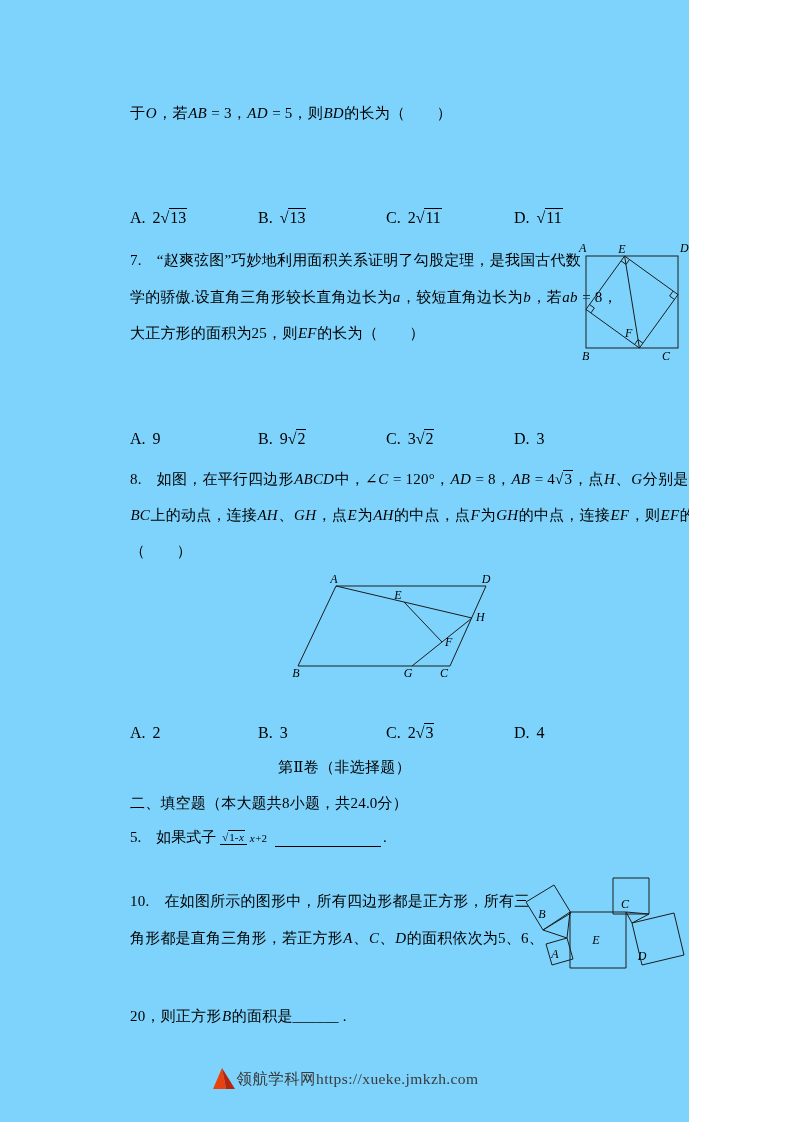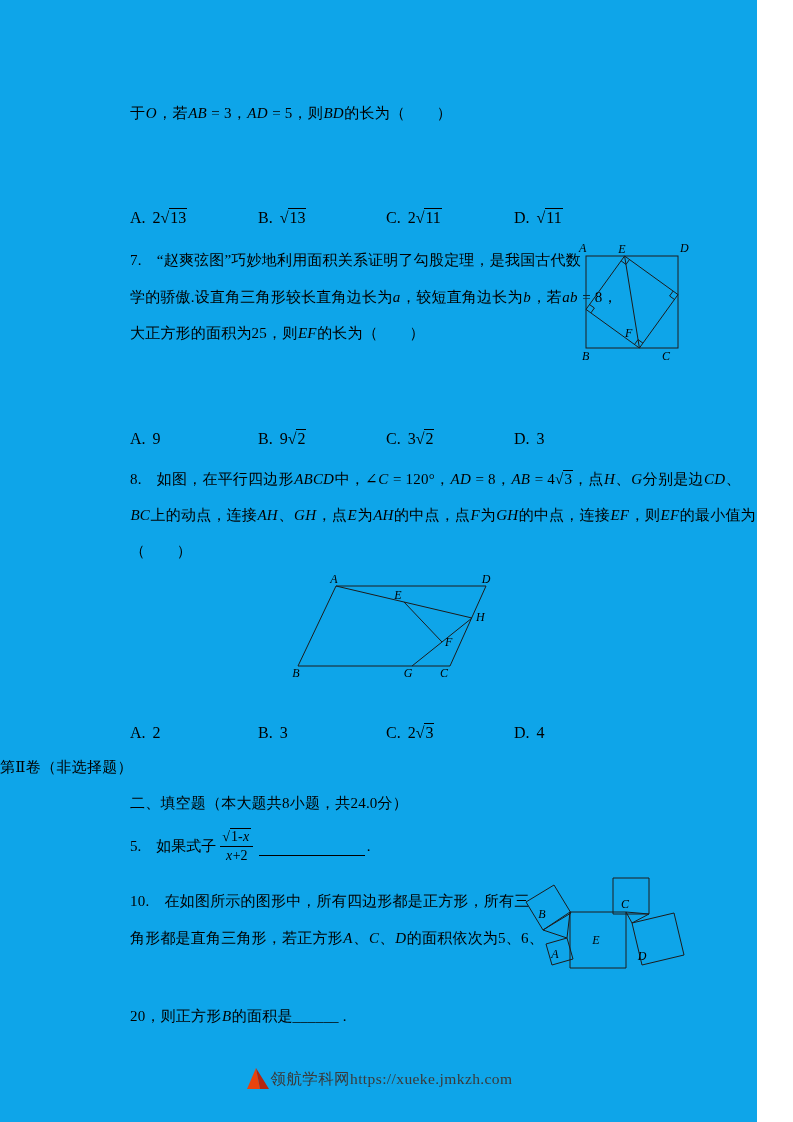--- a/index.html
+++ b/index.html
@@ -1,27 +1,27 @@
 <!DOCTYPE html>
 <html><head>
 <meta charset="utf-8">
 <style>
   html,body{margin:0;padding:0}
   body{background:#ffffff}
-  .page{position:relative;width:757px;height:1122px;background:#0ea5e9;
+  .page{position:relative;width:689px;height:1122px;background:#7dd3fc;
         font-family:"Liberation Serif","DejaVu Serif",serif;color:#000;overflow:hidden}
   .line{position:absolute;left:130px;font-size:15px;line-height:1.25;white-space:pre;letter-spacing:.2px}
   i.v{font-style:italic;font-family:"Liberation Serif",serif;padding:0 .5px}
   .rad{border-top:1px solid #000;padding:0 1px}
   .optrow{position:absolute;left:130px;display:flex}
   .opt{width:128px;font-size:16px;white-space:pre}
   .opt .olab{margin-right:7px}
-  .center{position:absolute;left:0;width:100%;font-size:15px;letter-spacing:.3px}
+  .center{position:absolute;left:0;width:100%;text-align:center;font-size:15px;letter-spacing:.3px}
   .q9row{position:absolute;left:130px;display:flex;align-items:center;font-size:15px;white-space:pre}
-  .frac{display:inline-flex;flex-direction:column;align-items:center;font-size:14px;
+  .frac{display:inline-flex;flex-direction:row;align-items:flex-end;font-size:11px;
         line-height:1.3;vertical-align:middle;margin:0 4px}
   .frac .num{border-bottom:1px solid #000;padding:0 2px}
   .frac .den{padding:0 2px}
   .blank{display:inline-block;width:106px;height:17px;border-bottom:1px solid #000;margin:0 2px}
   .figure{position:absolute}
   .figure svg{display:block}
   .fig-shape{fill:none;stroke:#1c1c1c;stroke-width:1;stroke-linejoin:miter}
   svg text{font-family:"Liberation Serif",serif;font-style:italic;font-size:12px;fill:#000}
   .footer{position:absolute;left:0;width:100%;display:flex;justify-content:center;
           align-items:center;font-size:15.5px;color:#3a3a3a;letter-spacing:.4px}

